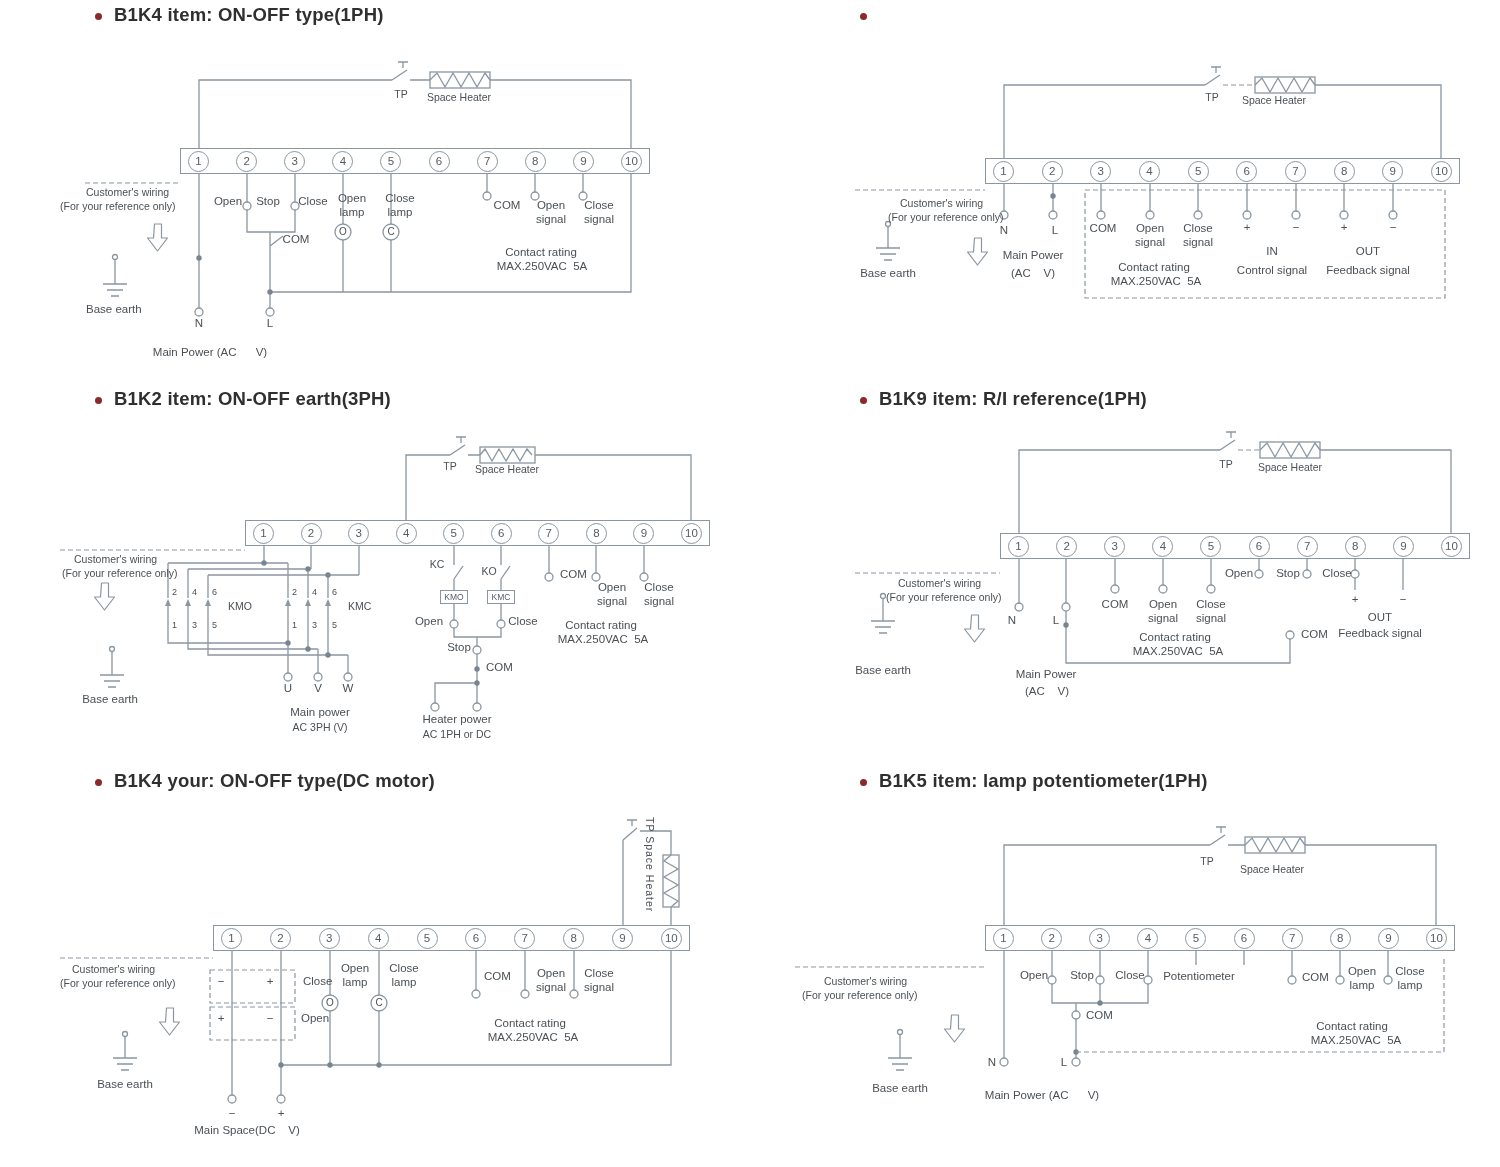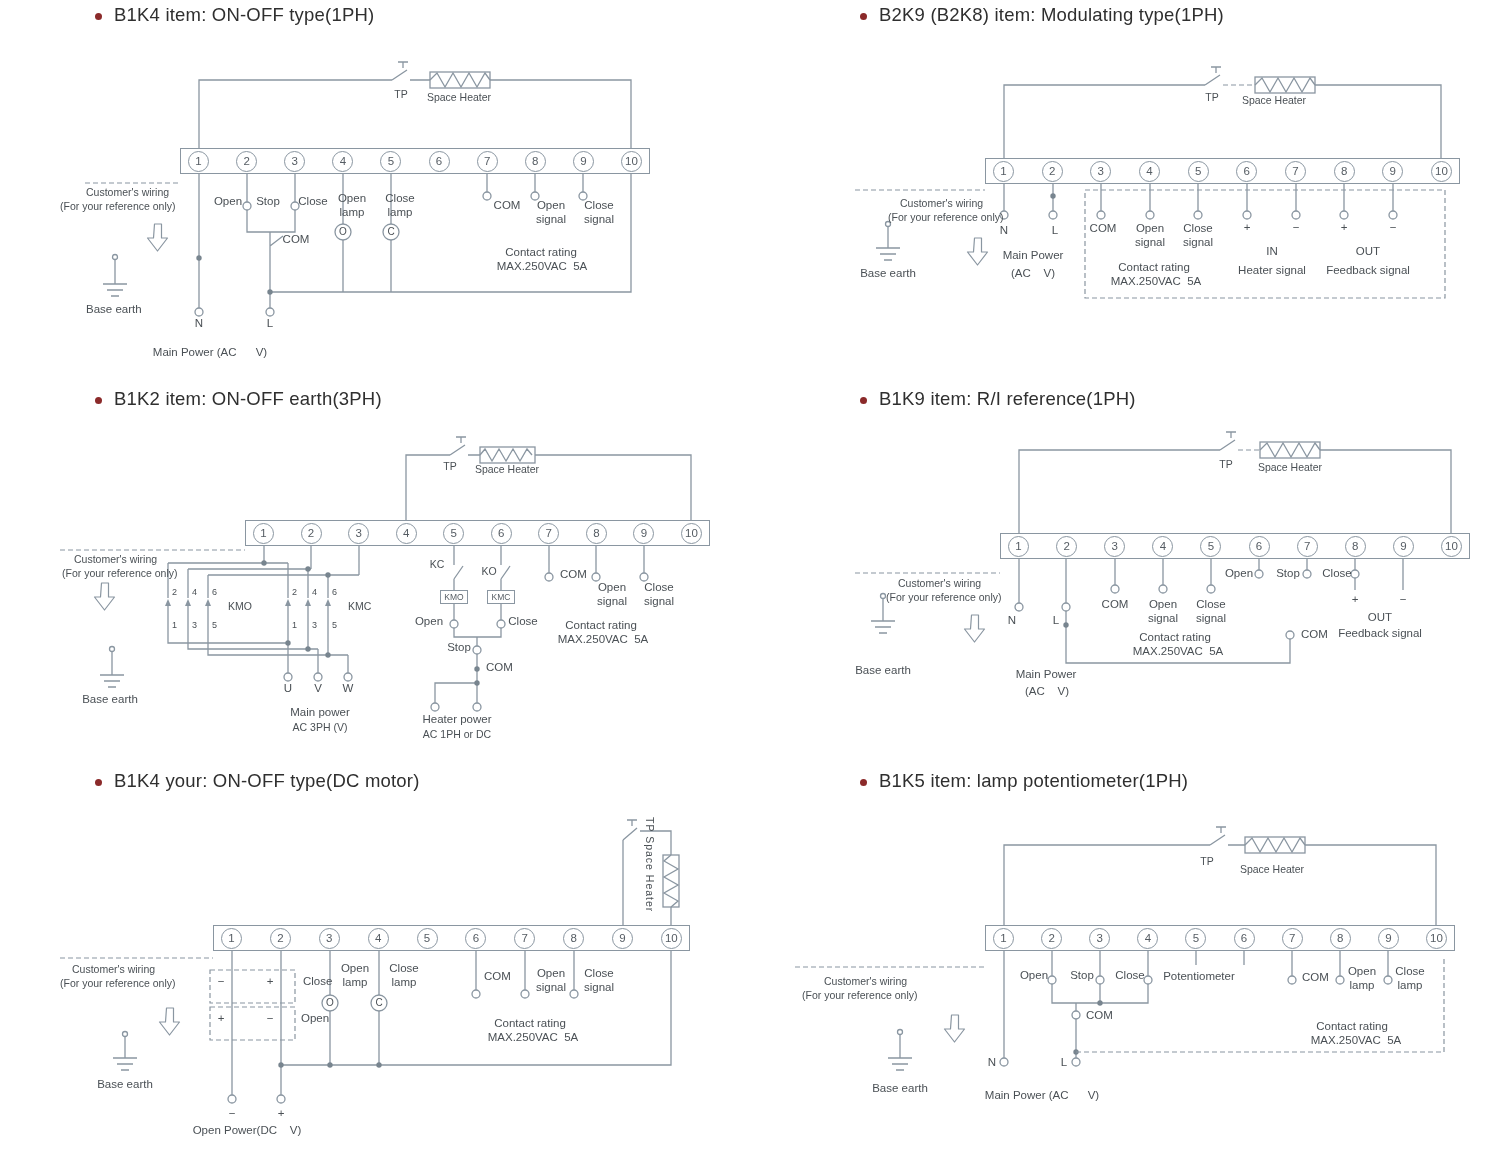--- a/index.html
+++ b/index.html
@@ -2,21 +2,21 @@
 <html><head>
 <meta charset="utf-8">
 <style>
   html,body{margin:0;padding:0}
   body{
     width:1500px;height:1167px;position:relative;background:#fff;
     font-family:"Liberation Sans",sans-serif;color:#4a5055;overflow:hidden;
   }
   .panel{position:absolute}
   .bullet{position:absolute;width:7px;height:7px;border-radius:50%;background:#8b2a2a}
-  .ptitle{position:absolute;margin:0;font-size:18.5px;font-weight:400;color:#2f2f2f;letter-spacing:.2px}
+  .ptitle{position:absolute;margin:0;font-size:18.5px;font-weight:700;color:#2f2f2f;letter-spacing:.2px}
   .wires{position:absolute;left:0;top:0}
   .w{fill:none;stroke:#8a96a1;stroke-width:1.3}
   .wd{fill:none;stroke:#8a96a1;stroke-width:1.2;stroke-dasharray:5 3}
   .oc{fill:#fff;stroke:#8a96a1;stroke-width:1.3}
   .jd{fill:#78858f;stroke:none}
   .ah{fill:#8a96a1;stroke:none}
   .arrowo{fill:#fff;stroke:#8a96a1;stroke-width:1.2;stroke-linejoin:round}
   .tstrip{position:absolute;border:1.4px solid #8a96a1;background:#fff;box-sizing:border-box;
     display:flex;justify-content:space-between;align-items:center;padding:0 7px}
   .term{width:21px;height:21px;border:1.4px solid #8a96a1;border-radius:50%;box-sizing:border-box;
@@ -96,21 +96,20 @@
   <span class="lbl" style="left:391px;top:226px;font-size:10px">C</span>
   <span class="lbl" style="left:199px;top:317px">N</span>
   <span class="lbl" style="left:270px;top:317px">L</span>
   <span class="lbl pre" style="left:210px;top:346px">Main Power (AC      V)</span>
   <span class="lbl sm" style="left:401px;top:88px">TP</span>
   <span class="lbl sm" style="left:459px;top:91px">Space Heater</span>
 </section>
 
 <section class="panel" style="left:750px;top:0;width:750px;height:385px">
   <span class="bullet" style="left:110px;top:13px"></span>
-  <h2 class="ptitle" style="left:129px;top:4px">B2K9 (B2K8) item: Modulating type(1PH)</h2>
   <svg class="wires" width="750" height="385" viewBox="0 0 750 385">
     <path class="w" d="M254,158 V85 H455"></path>
     <g>
       <path class="w" d="M455,85 L470,75 M461,67 h10 M466,67 v6"></path>
     </g>
     <path class="wd" d="M473,85 H505"></path>
     <g>
       <rect class="oc" x="505" y="77" width="60" height="16"></rect>
       <path class="w" d="M505,85 l7,-7 8,14 8,-14 8,14 8,-14 8,14 8,-14 5,7"></path>
     </g>
@@ -157,21 +156,21 @@
   <span class="lbl pre" style="left:283px;top:267px">(AC    V)</span>
   <span class="lbl" style="left:353px;top:222px">COM</span>
   <span class="lbl wrap" style="left:400px;top:222px;width:46px">Open signal</span>
   <span class="lbl wrap" style="left:448px;top:222px;width:46px">Close signal</span>
   <span class="lbl" style="left:497px;top:221px">+</span>
   <span class="lbl" style="left:546px;top:221px">−</span>
   <span class="lbl" style="left:594px;top:221px">+</span>
   <span class="lbl" style="left:643px;top:221px">−</span>
   <span class="lbl" style="left:522px;top:245px">IN</span>
   <span class="lbl" style="left:618px;top:245px">OUT</span>
-  <span class="lbl" style="left:522px;top:264px">Heater signal</span>
+  <span class="lbl" style="left:522px;top:264px">Control signal</span>
   <span class="lbl" style="left:618px;top:264px">Feedback signal</span>
   <span class="lbl" style="left:404px;top:261px">Contact rating</span>
   <span class="lbl pre" style="left:406px;top:275px">MAX.250VAC  5A</span>
 </section>
 
 <section class="panel" style="left:0;top:385px;width:750px;height:380px">
   <span class="bullet" style="left:95px;top:12px"></span>
   <h2 class="ptitle" style="left:114px;top:3px">B1K2 item: ON-OFF earth(3PH)</h2>
   <svg class="wires" width="750" height="380" viewBox="0 0 750 380">
     <path class="w" d="M406,135 V70 H450"></path>
@@ -401,21 +400,21 @@
   <span class="lbl wrap" style="left:404px;top:197px;width:40px">Close lamp</span>
   <span class="lbl" style="left:330px;top:232px;font-size:10px">O</span>
   <span class="lbl" style="left:379px;top:232px;font-size:10px">C</span>
   <span class="lbl-l" style="left:484px;top:205px">COM</span>
   <span class="lbl wrap" style="left:551px;top:202px;width:46px">Open signal</span>
   <span class="lbl wrap" style="left:599px;top:202px;width:46px">Close signal</span>
   <span class="lbl" style="left:530px;top:252px">Contact rating</span>
   <span class="lbl pre" style="left:533px;top:266px">MAX.250VAC  5A</span>
   <span class="lbl" style="left:232px;top:342px">−</span>
   <span class="lbl" style="left:281px;top:342px">+</span>
-  <span class="lbl pre" style="left:247px;top:359px">Open Power(DC    V)</span>
+  <span class="lbl pre" style="left:247px;top:359px">Main Space(DC    V)</span>
 </section>
 
 <section class="panel" style="left:750px;top:765px;width:750px;height:402px">
   <span class="bullet" style="left:110px;top:14px"></span>
   <h2 class="ptitle" style="left:129px;top:5px">B1K5 item: lamp potentiometer(1PH)</h2>
   <svg class="wires" width="750" height="402" viewBox="0 0 750 402">
     <path class="w" d="M254,160 V80 H460"></path>
     <g>
       <path class="w" d="M460,80 L475,70 M466,62 h10 M471,62 v6 M478,80 H495"></path>
     </g>

